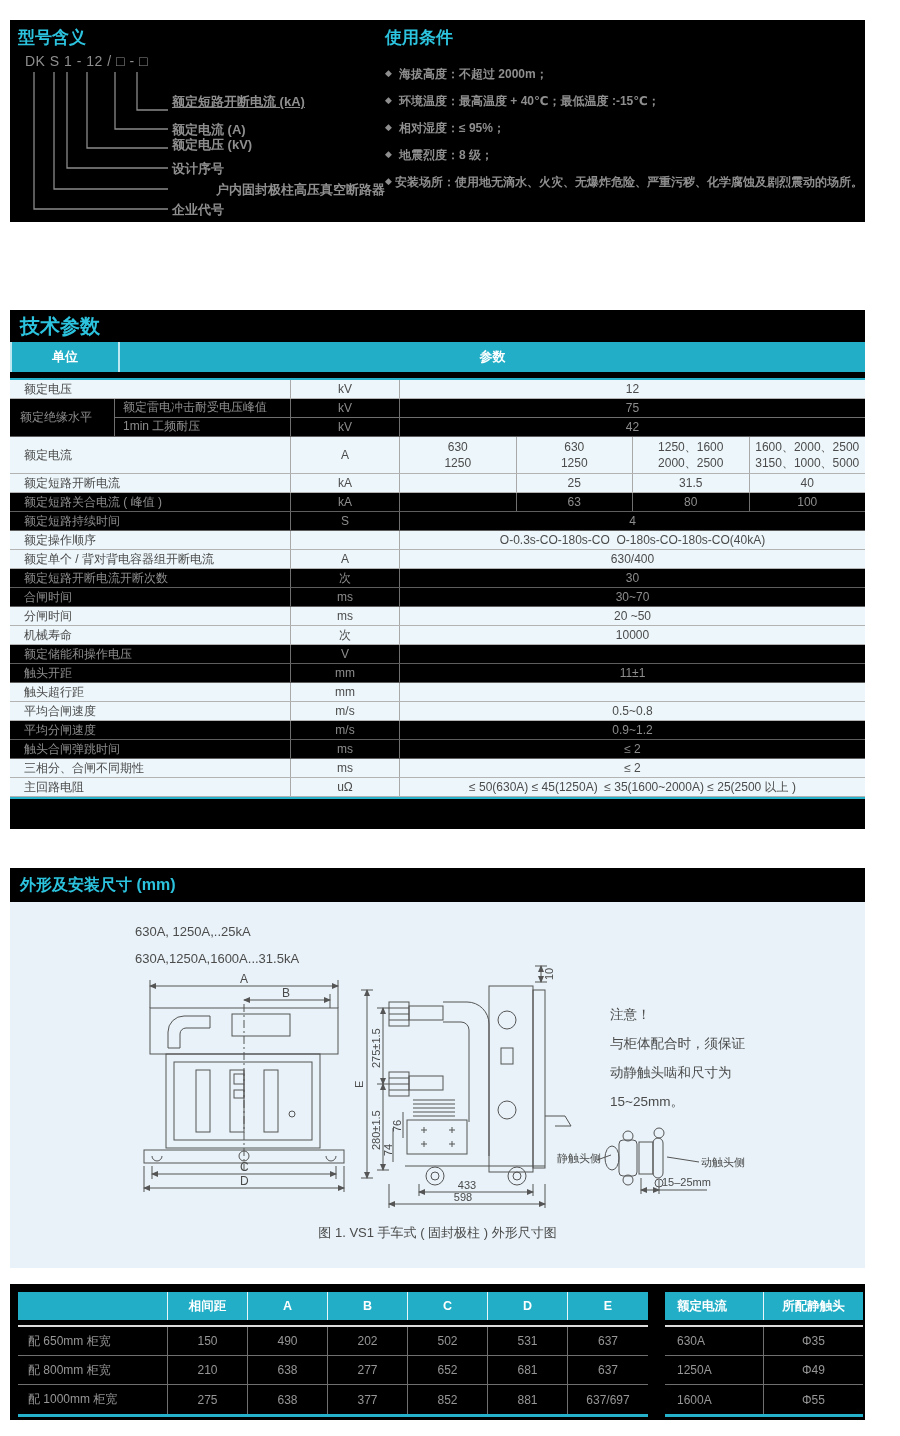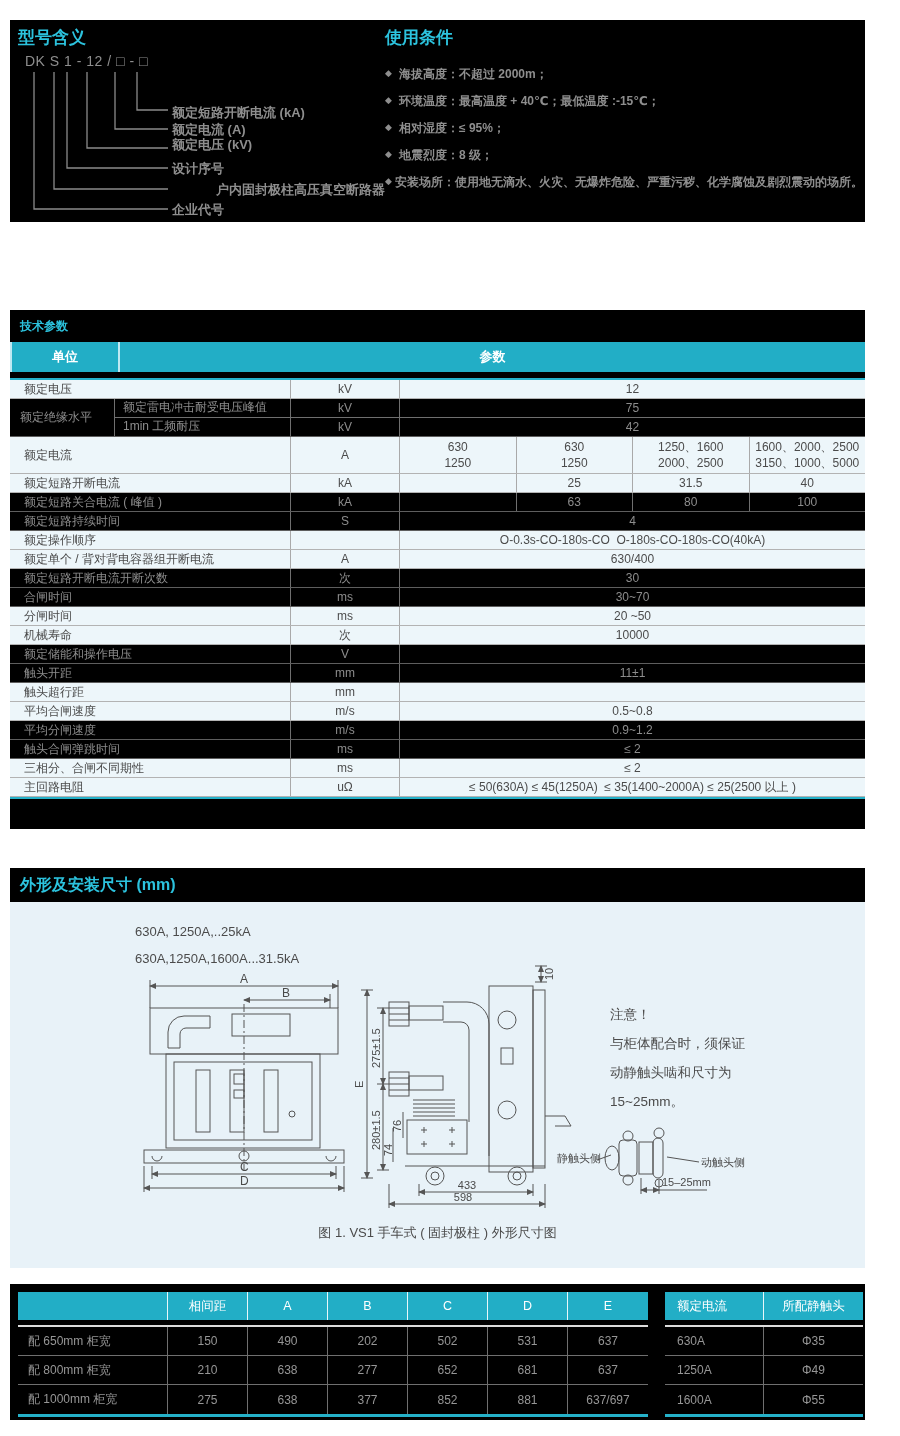--- a/index.html
+++ b/index.html
@@ -18,21 +18,21 @@
   .cond-title{left:375px;top:6px}
   .model-code{position:absolute;left:15px;top:33px;color:#8e8e8e;font-size:14px;font-weight:normal;letter-spacing:.5px}
   .model-tree{position:absolute;left:0;top:0}
   .model-label{position:absolute;left:162px;color:#8e8e8e;font-size:13px;font-weight:600;white-space:nowrap}
   .cond-list{position:absolute;left:375px;top:46px;width:478px}
   .cond-item{display:flex;align-items:flex-start;height:27px;color:#8e8e8e;font-size:12px;font-weight:600;white-space:nowrap}
   .bullet{width:14px;font-size:9px;padding-top:2px;color:#8e8e8e}
 
   
   .band{position:absolute;left:10px;width:855px;background:#000;color:var(--cyan-bright);font-weight:bold;padding-left:10px}
-  .band-tech{top:310px;height:32px;font-size:12px;line-height:32px}
+  .band-tech{top:310px;height:32px;font-size:20px;line-height:32px}
   .band-dims{top:868px;height:34px;font-size:16px;line-height:34px}
 
   
   .tech-table{position:absolute;left:10px;top:342px;width:855px;font-size:12px}
   .t-head{display:flex;height:30px;background:var(--cyan);color:#fff;font-size:13px;font-weight:bold}
   .th{display:flex;align-items:center}
   .th-item{width:280px;padding-left:14px}
   .th-unit{width:110px;justify-content:center;border-left:2px solid #bfe9f2;border-right:2px solid #bfe9f2}
   .th-param{flex:1;justify-content:center}
   .t-gap{height:8px;background:#000;border-bottom:2px solid var(--line-cyan)}
@@ -69,21 +69,21 @@
   .note{position:absolute;left:600px;top:98px;font-size:13.5px;line-height:29px}
   .fig-caption{position:absolute;left:0;top:322px;width:100%;text-align:center;font-size:13px}
   svg text{font-family:"Liberation Sans","DejaVu Sans",sans-serif}
 
   
   .bottom-panel{position:absolute;left:10px;top:1284px;width:855px;height:136px;background:#000}
   .bt{position:absolute;top:8px;font-size:12px;color:#969696}
   .wt{left:8px;width:630px}
   .ct{left:655px;width:198px}
   .bt-head{display:flex;height:28px;margin-bottom:5px}
-  .hc{background:var(--cyan);color:#fff;font-size:12.5px;font-weight:normal;display:flex;align-items:center;justify-content:center;border-right:1px solid #e8f7fa}
+  .hc{background:var(--cyan);color:#fff;font-size:12.5px;font-weight:bold;display:flex;align-items:center;justify-content:center;border-right:1px solid #e8f7fa}
   .hc:last-child{border-right:none}
   .bt-body{border-top:2px solid #dcdcdc}
   .bt-row{display:flex;height:29px;border-bottom:1px solid var(--div-dark)}
   .bt-row:last-child{border-bottom:none}
   .bc{display:flex;align-items:center;justify-content:center;border-right:1px solid var(--div-dark)}
   .bc:last-child{border-right:none}
   .col-label{width:150px;justify-content:flex-start;padding-left:10px}
   .col-num{width:80px}
   .col-cl{width:99px;justify-content:flex-start;padding-left:12px}
   .col-cr{width:99px}
@@ -101,21 +101,21 @@
       <g stroke="#8a8a8a" stroke-width="1.3" fill="none">
         <path d="M127,52 V90  H158"></path>
         <path d="M105,52 V109 H158"></path>
         <path d="M77,52  V128 H158"></path>
         <path d="M57,52  V148 H158"></path>
         <path d="M44,52  V169 H158"></path>
         <path d="M24,52  V189 H158"></path>
       </g>
     </svg>
     <div>
-        <span class="model-label" style="top: 84px;">额定短路开断电流 (kA)</span>
+        <span class="model-label" style="top: 73px; text-decoration: underline;">额定短路开断电流 (kA)</span>
         <span class="model-label" style="top: 101px;">额定电流 (A)</span>
         <span class="model-label" style="top: 116px;">额定电压 (kV)</span>
         <span class="model-label" style="top: 140px;">设计序号</span>
         <span class="model-label" style="top: 161px; margin-left: 44px;">户内固封极柱高压真空断路器</span>
         <span class="model-label" style="top: 181px;">企业代号</span>
       </div>
 
     <h2 class="sec-title cond-title">使用条件</h2>
     <div class="cond-list">
         <div class="cond-item">
@@ -264,21 +264,21 @@
           <div class="cell c-val">≤ 2</div>
         </div>
         <div class="trow light">
           <div class="cell c-item">三相分、合闸不同期性</div>
           <div class="cell c-unit">ms</div>
           <div class="cell c-val">≤ 2</div>
         </div>
         <div class="trow light">
           <div class="cell c-item">主回路电阻</div>
           <div class="cell c-unit">uΩ</div>
-          <div class="cell c-val">≤ 50(630A) ≤ 45(1250A)  ≤ 35(1400~2000A) ≤ 25(2500 以上 )</div>
+          <div class="cell c-val">≤ 50(630A) ≤ 45(1250A)  ≤ 35(1600~2000A) ≤ 25(2500 以上 )</div>
         </div>
       </div>
     <div class="t-endline"></div>
     <div class="t-footer"></div>
   </div>
 
   <div class="band band-dims">
     <span>外形及安装尺寸 (mm)</span>
   </div>
 

